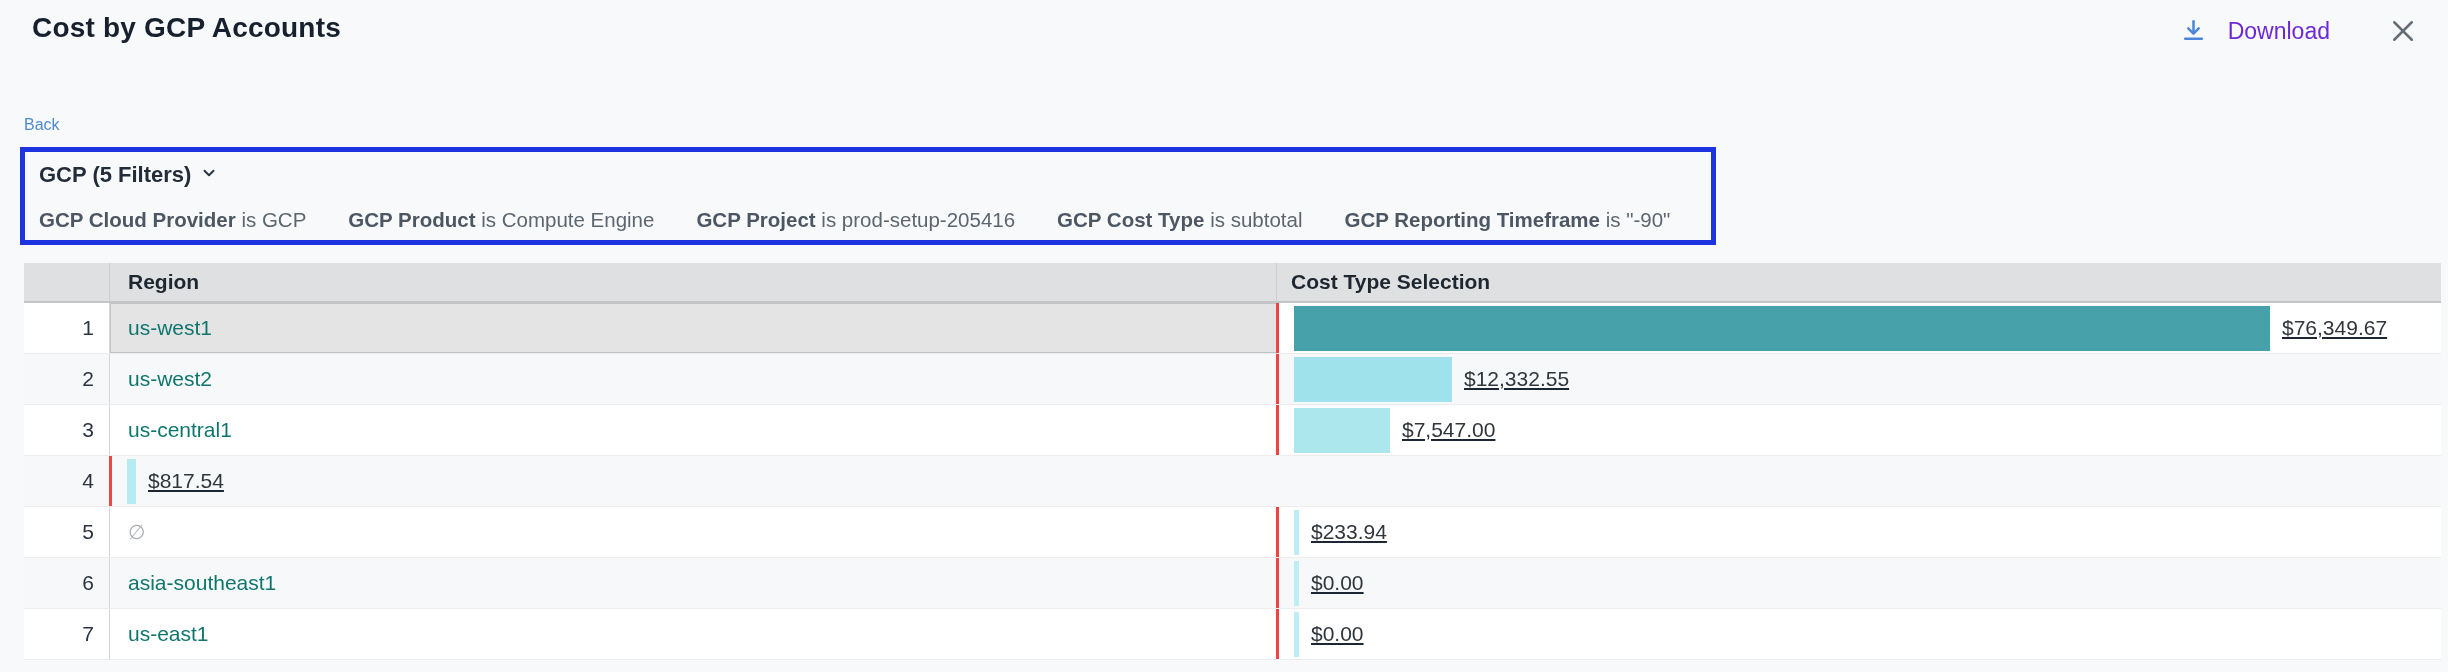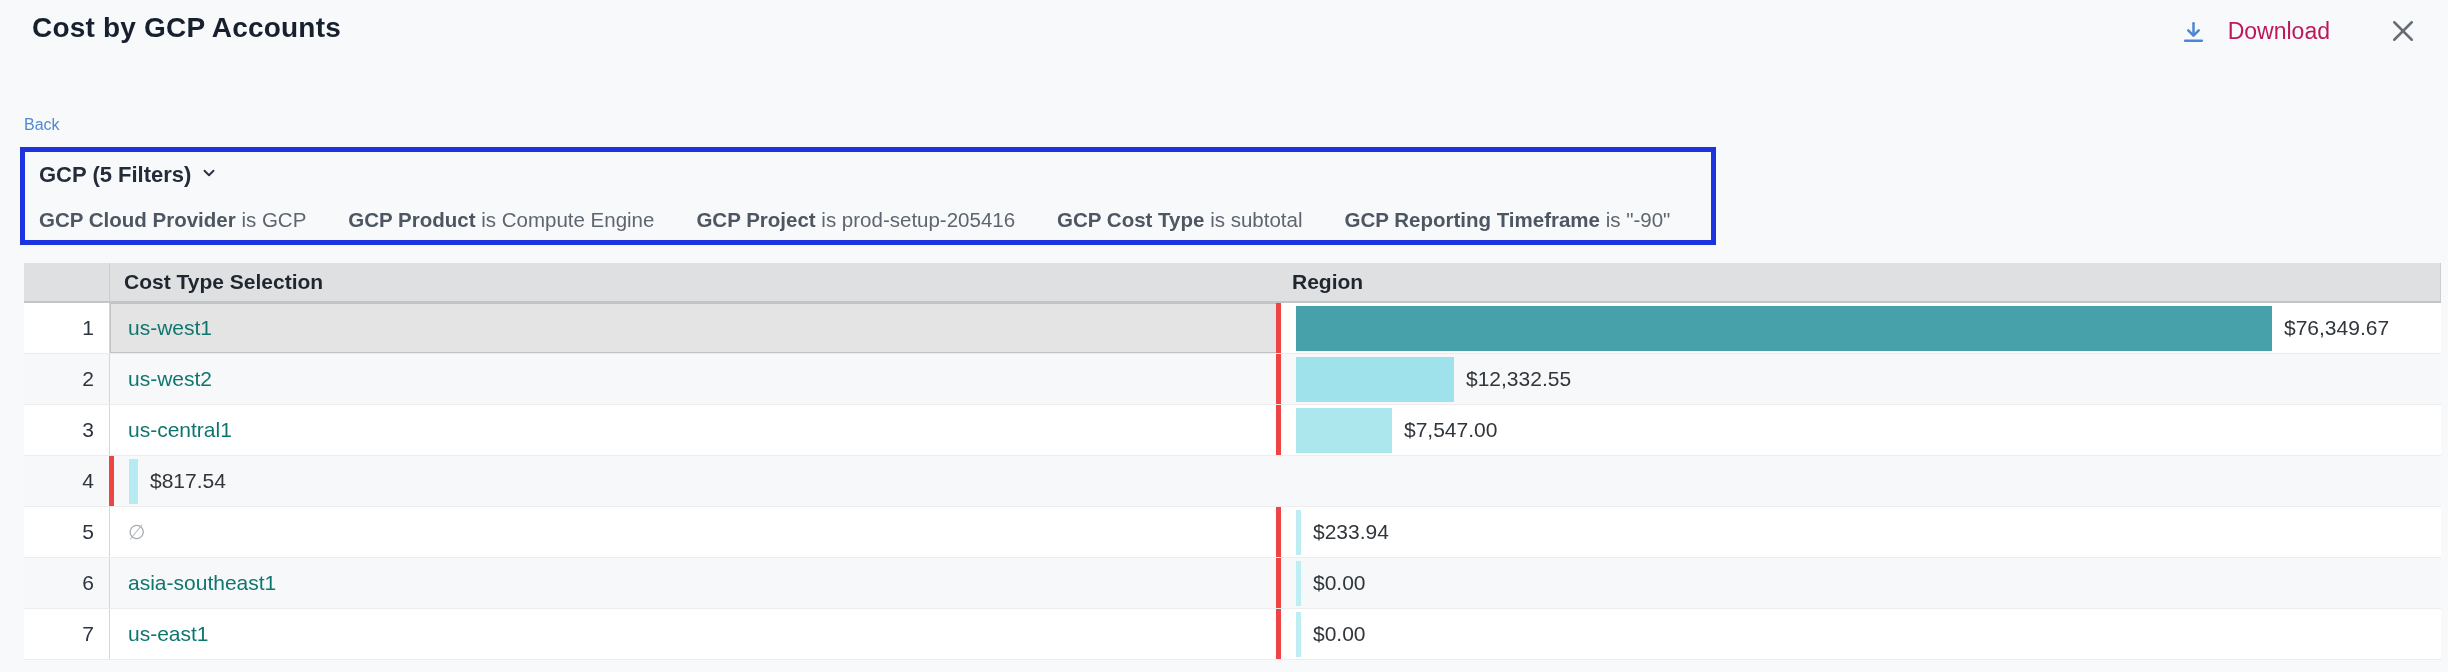--- a/index.html
+++ b/index.html
@@ -12,23 +12,23 @@
     overflow: hidden;
   }
   .topbar {
     position: absolute; top: 0; left: 0; right: 0; height: 64px;
     display: flex; align-items: flex-start; justify-content: space-between;
     padding: 12px 28px 0 32px;
   }
   .page-title { font-size: 28px; font-weight: 700; color: #17202e; letter-spacing: 0.2px; }
   .top-actions { display: flex; align-items: center; gap: 56px; margin-top: 2px; }
   .download-btn {
-    display: flex; align-items: flex-end; gap: 22px;
+    display: flex; align-items: flex-start; gap: 22px;
     background: none; border: none; cursor: pointer;
-    color: #be185d; font-size: 23px; font-family: "Liberation Sans", sans-serif;
+    color: #6d28d9; font-size: 23px; font-family: "Liberation Sans", sans-serif;
   }
   .download-btn svg { display: block; }
   .close-btn { background: none; border: none; cursor: pointer; padding: 2px; }
   .close-btn svg { display: block; }
 
   .back-link {
     position: absolute; top: 116px; left: 24px;
     color: #4f8ad2; font-size: 16px; text-decoration: none; cursor: pointer;
   }
 
@@ -70,21 +70,21 @@
   .td-num {
     width: 86px; justify-content: flex-end; padding-right: 15px;
     color: #2c3440; border-right: 1px solid #d5d6d8;
   }
   .td-region { width: 1167px; padding-left: 18px; color: #0f766e; }
   .td-region.selected {
     background: #e4e4e4;
     box-shadow: inset 0 0 0 1px #c2c3c4;
   }
   .td-region.null-val { color: #a7adb3; font-size: 20px; }
-  .td-cost { flex: 1; padding-left: 15px; border-left: 5px solid #ef4444; margin-left: -1px; }
+  .td-cost { flex: 1; padding-left: 15px; border-left: 3px solid #ef4444; margin-left: -1px; text-decoration: underline; }
   .bar { height: 45px; flex: none; }
   .bar-label { margin-left: 12px; color: #30363c; }
 </style>
 </head>
 <body>
 
 <div class="topbar">
   <div class="page-title">Cost by GCP Accounts</div>
   <div class="top-actions">
     <button class="download-btn">
@@ -124,22 +124,22 @@
       <span class="filter-item"><span class="f-name">GCP Product</span><span class="f-cond"> is Compute Engine</span></span>
       <span class="filter-item"><span class="f-name">GCP Project</span><span class="f-cond"> is prod-setup-205416</span></span>
       <span class="filter-item"><span class="f-name">GCP Cost Type</span><span class="f-cond"> is subtotal</span></span>
       <span class="filter-item"><span class="f-name">GCP Reporting Timeframe</span><span class="f-cond"> is "-90"</span></span>
     </div>
 </div>
 
 <div class="cost-table">
   <div class="thead">
     <div class="th th-num"></div>
+    <div class="th th-region">Region</div>
     <div class="th th-cost">Cost Type Selection</div>
-    <div class="th th-region">Region</div>
   </div>
   <div id="tbody">
       <div class="tr">
         <div class="td td-num">1</div>
         <div class="td td-region selected">us-west1</div>
         <div class="td td-cost">
           <div class="bar" style="width: 976px; background: rgb(70, 161, 171);"></div>
           <span class="bar-label">$76,349.67</span>
         </div>
       </div>

